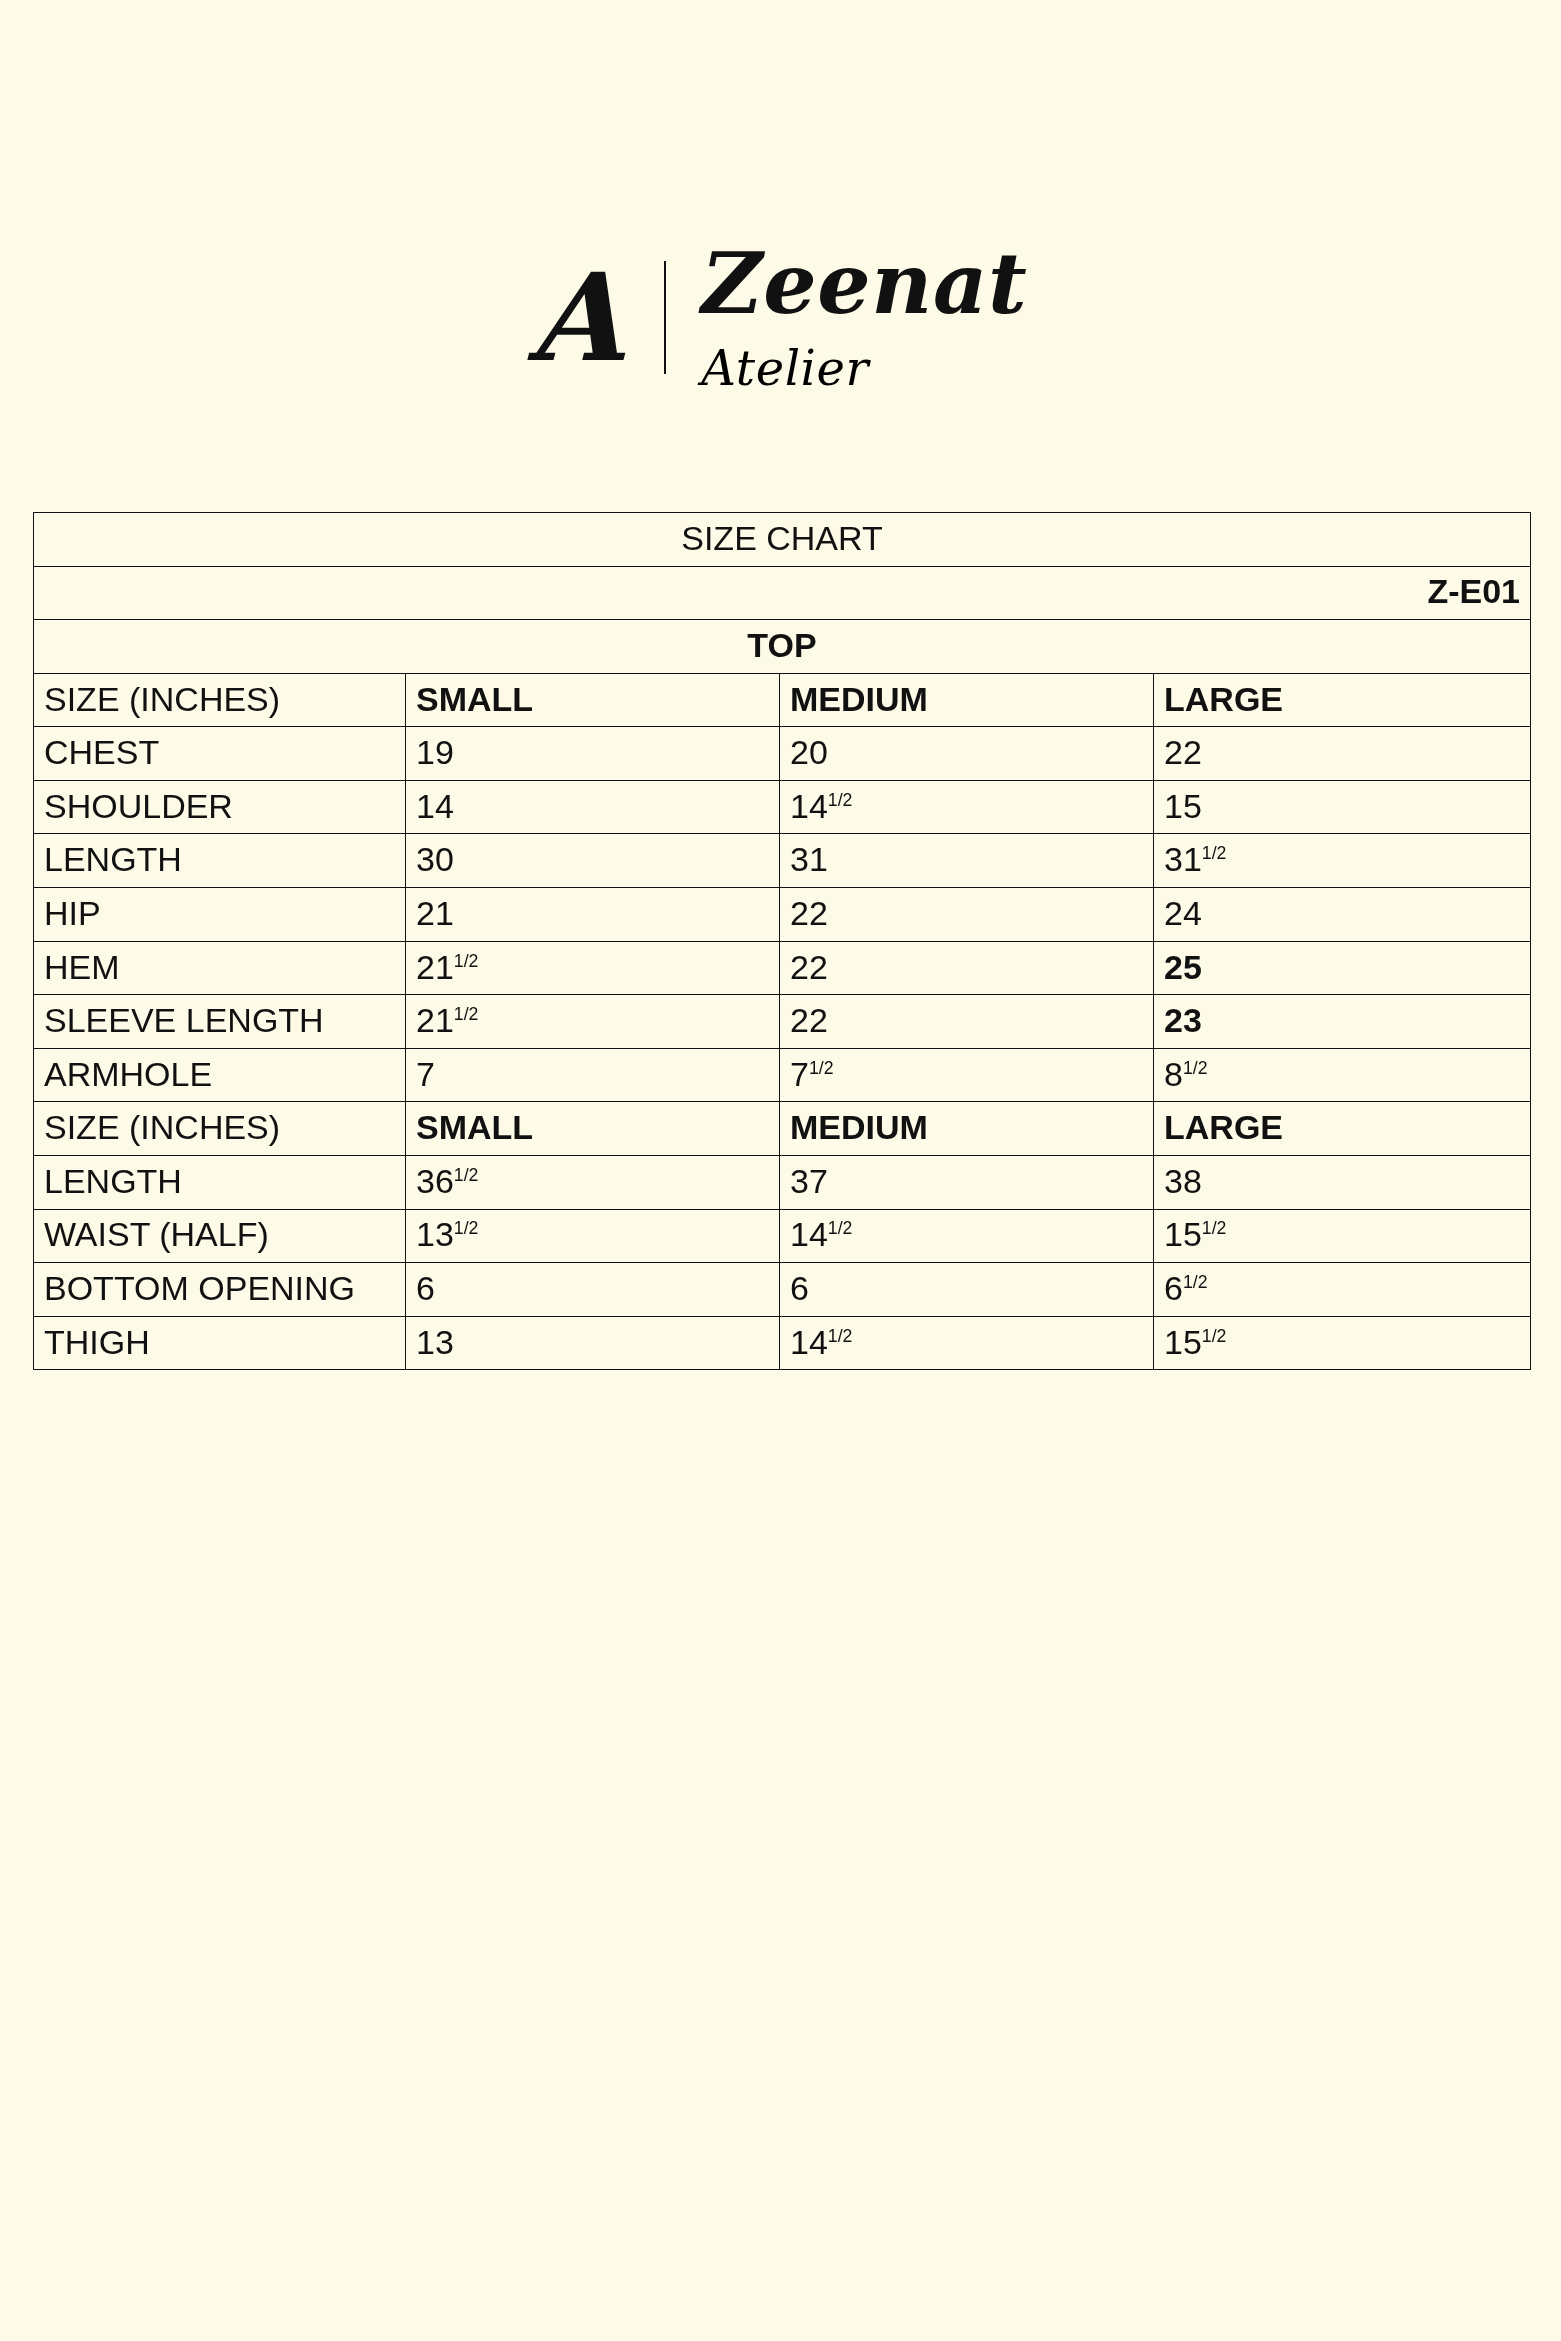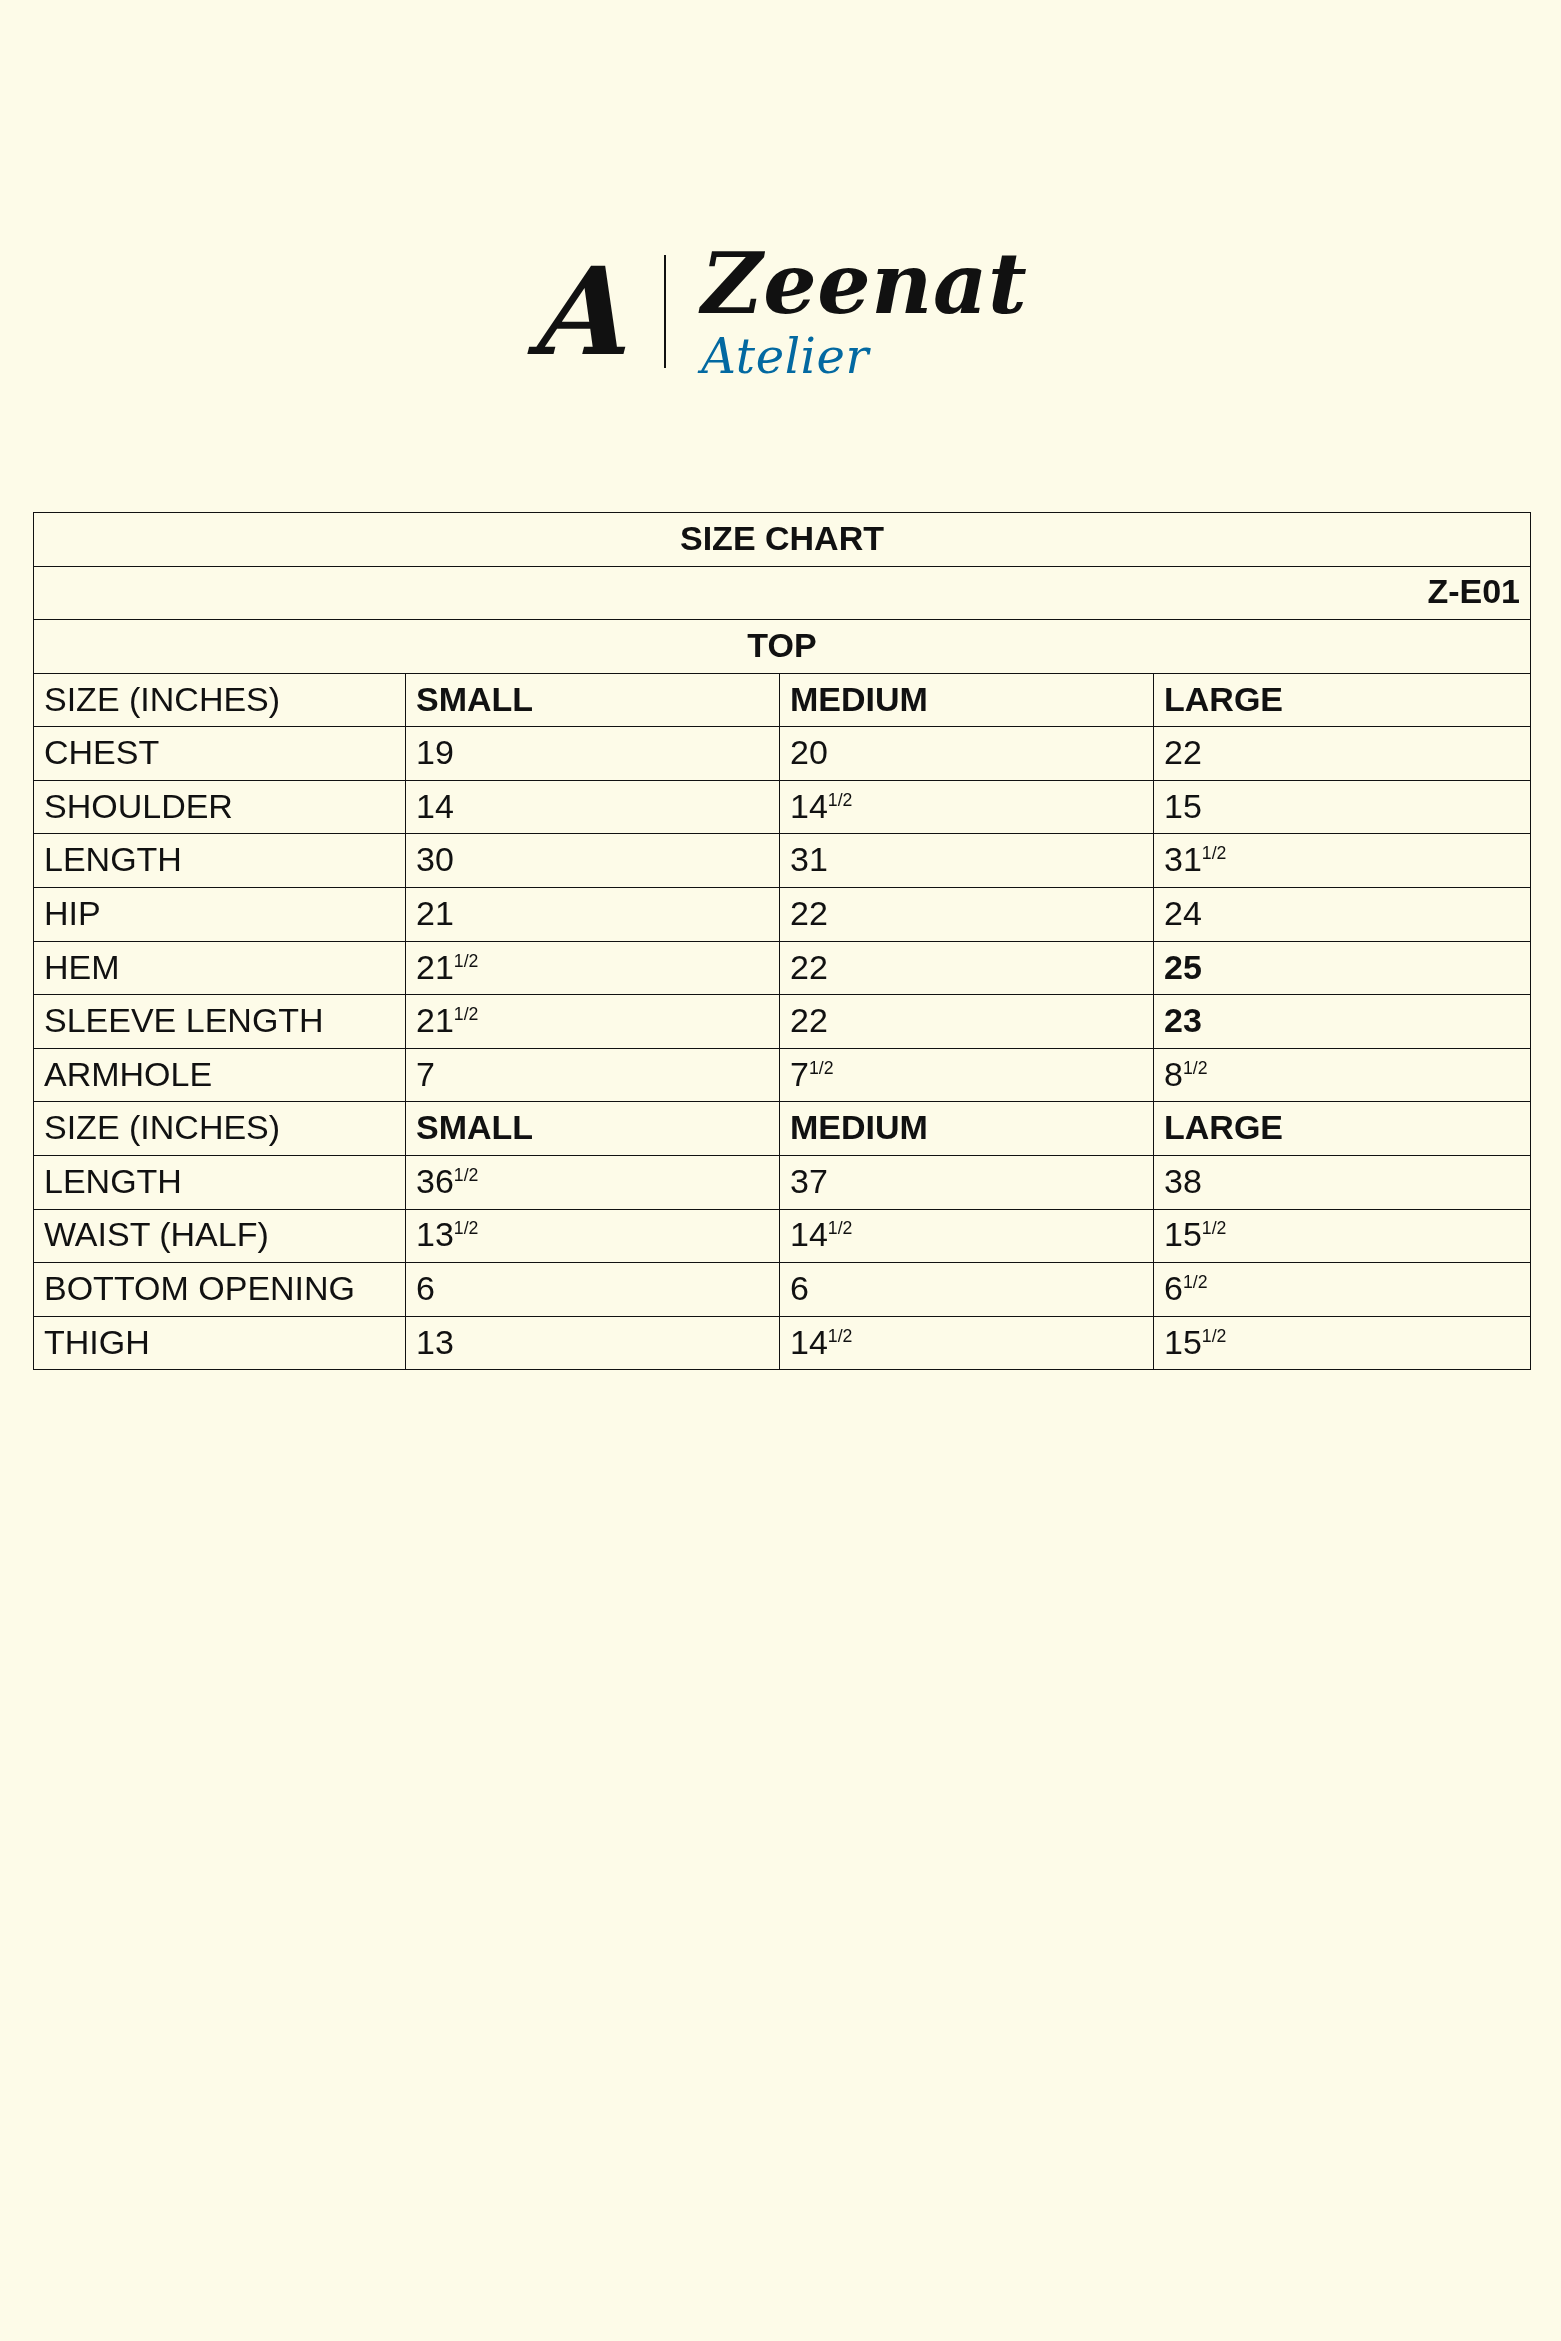--- a/index.html
+++ b/index.html
@@ -64,22 +64,22 @@
     font-style: italic;
     font-weight: 700;
     font-size: 84px;
     color: #111;
     letter-spacing: 0.6px;
   }
   .brand-sub {
     font-family: "DejaVu Serif", serif;
     font-style: italic;
     font-size: 48px;
-    color: #0369a1;
-    margin-top: 6px;
+    color: #000000;
+    margin-top: 18px;
     letter-spacing: 0.6px;
   }
 
   
   .chart-wrap {
     position: absolute;
     top: 512px;
     left: 33px;
     width: 1498px;
   }
@@ -97,21 +97,21 @@
     color: #111;
     font-family: "Liberation Sans", sans-serif;
   }
   col.c1 { width: 372px; }
   col.c2 { width: 374px; }
   col.c3 { width: 374px; }
   col.c4 { width: 377px; }
 
   .title-row td {
     text-align: center;
-    font-weight: 700;
+    font-weight: 400;
     font-size: 36px;
     padding: 10px 0 12.4px 0;
   }
   .code-row td {
     text-align: right;
     font-weight: 700;
     font-size: 35px;
     padding: 9px 0 11.3px 0;
   }
   .section-row td {

